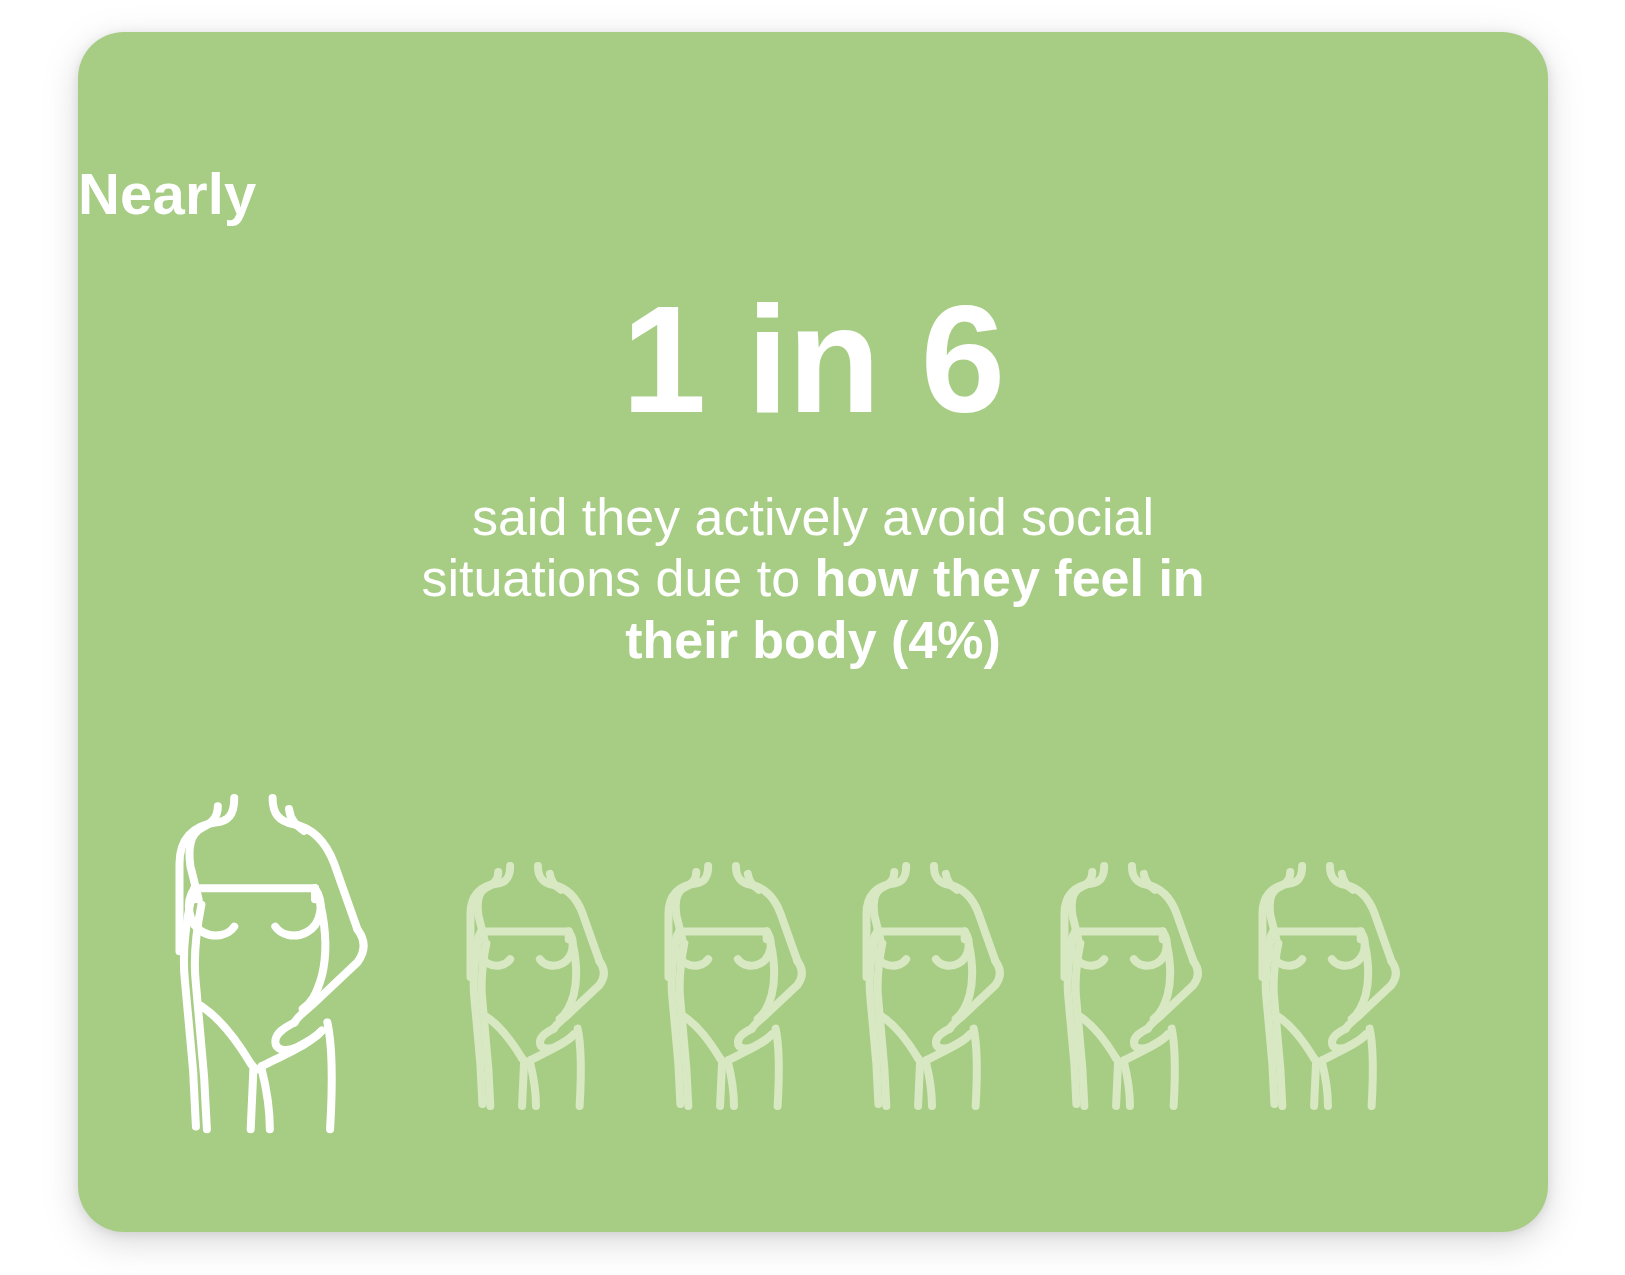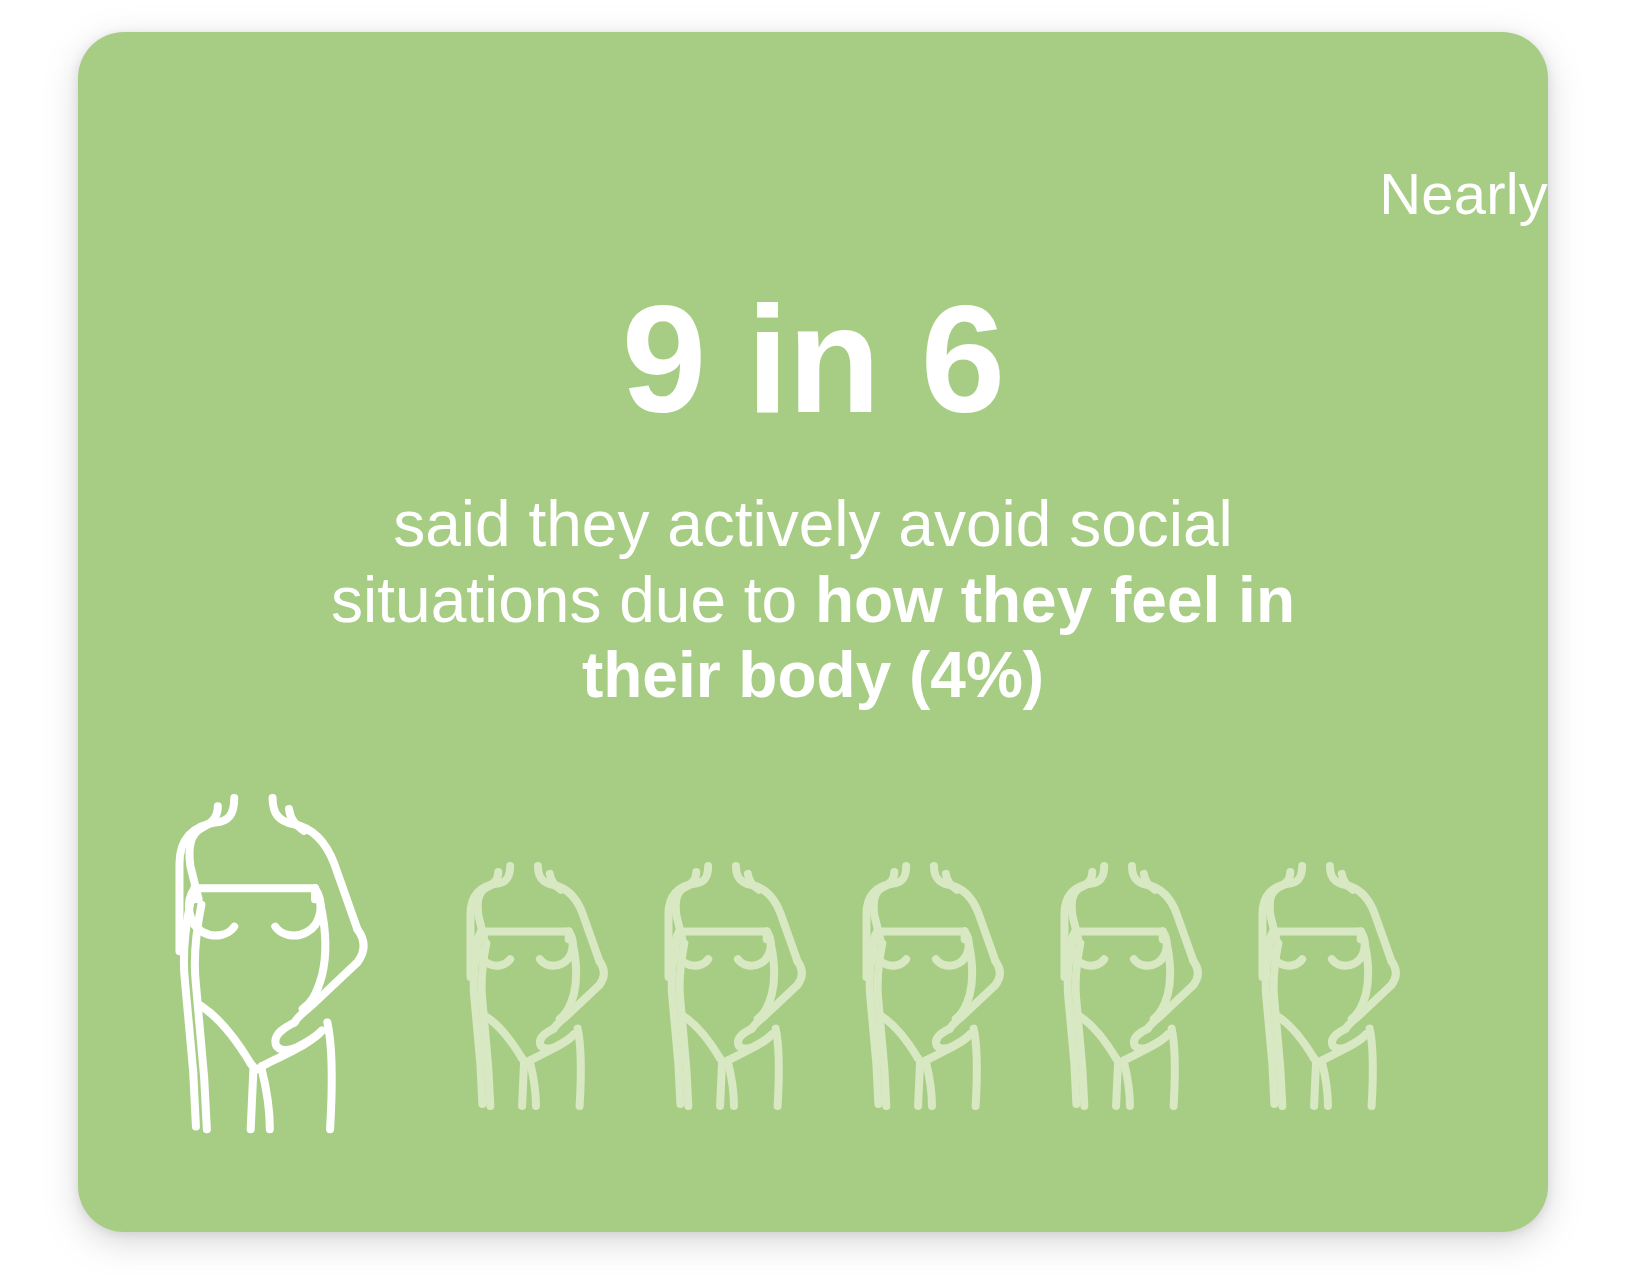--- a/index.html
+++ b/index.html
@@ -23,43 +23,43 @@
     border-radius:46px;
     box-shadow: 0 10px 34px rgba(120,120,120,0.28),
                 0 2px 10px rgba(120,120,120,0.18);
     overflow:hidden;
   }
 
   
   .eyebrow {
     position:absolute;
     left:0; right:0; top:130px;
-    text-align:right;
+    text-align:left;
     color:#ffffff;
     font-size:58px;
-    font-weight:400;
+    font-weight:700;
     letter-spacing:0.2px;
     line-height:1.1;
   }
   .headline {
     position:absolute;
     left:0; right:0; top:248px;
     text-align:center;
     color:#ffffff;
     font-size:152px;
     font-weight:700;
     letter-spacing:-1px;
     line-height:1.05;
   }
   .body-copy {
     position:absolute;
     left:0; right:0; top:455px;
     text-align:center;
     color:#ffffff;
-    font-size:64px;
+    font-size:52px;
     font-weight:400;
     line-height:1.18;
     padding:0 200px;
   }
   .body-copy .bold { font-weight:700; }
 
   
   #figures {
     position:absolute;
     left:0; right:0;
@@ -95,21 +95,21 @@
 </style>
 </head>
 <body>
 
 <div id="stage">
 
   <div id="card">
 
     <div class="eyebrow">Nearly</div>
 
-    <div class="headline">9 in 6</div>
+    <div class="headline">1 in 6</div>
 
     <div class="body-copy">
       <span>said they actively avoid social</span><br>
       <span>situations due to </span><span class="bold">how they feel in</span><br>
       <span class="bold">their body (4%)</span>
     </div>
 
     <div id="figures">
 
       <div class="figure primary">

